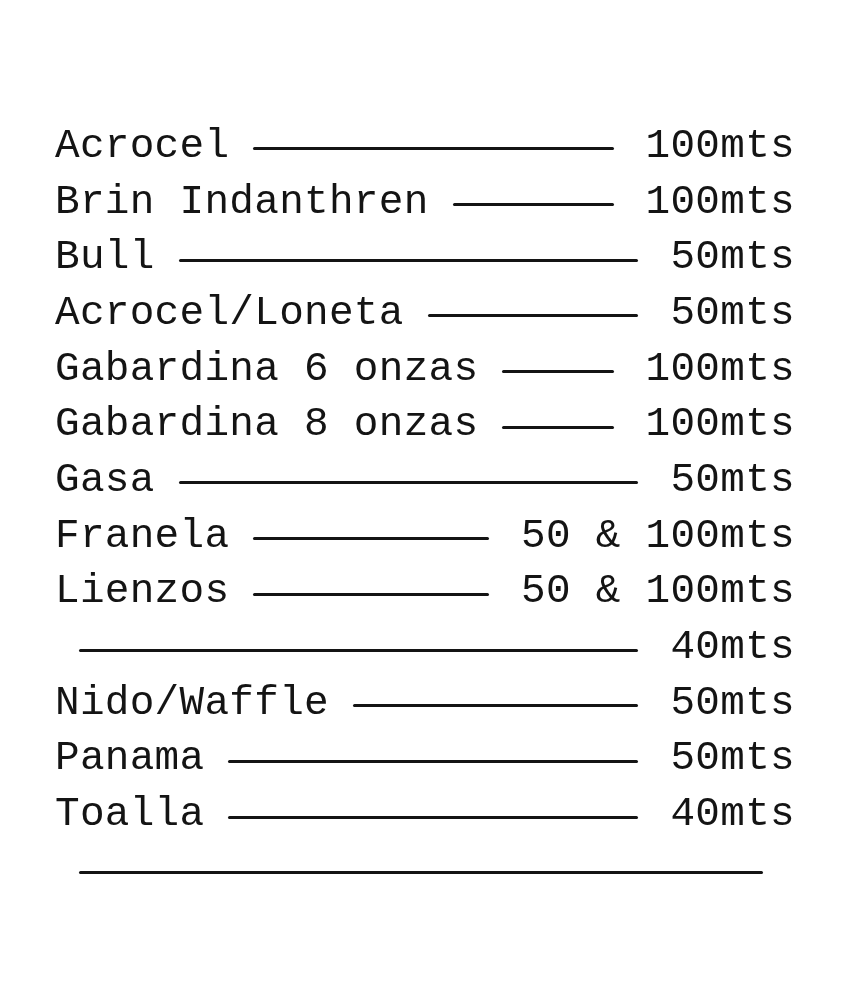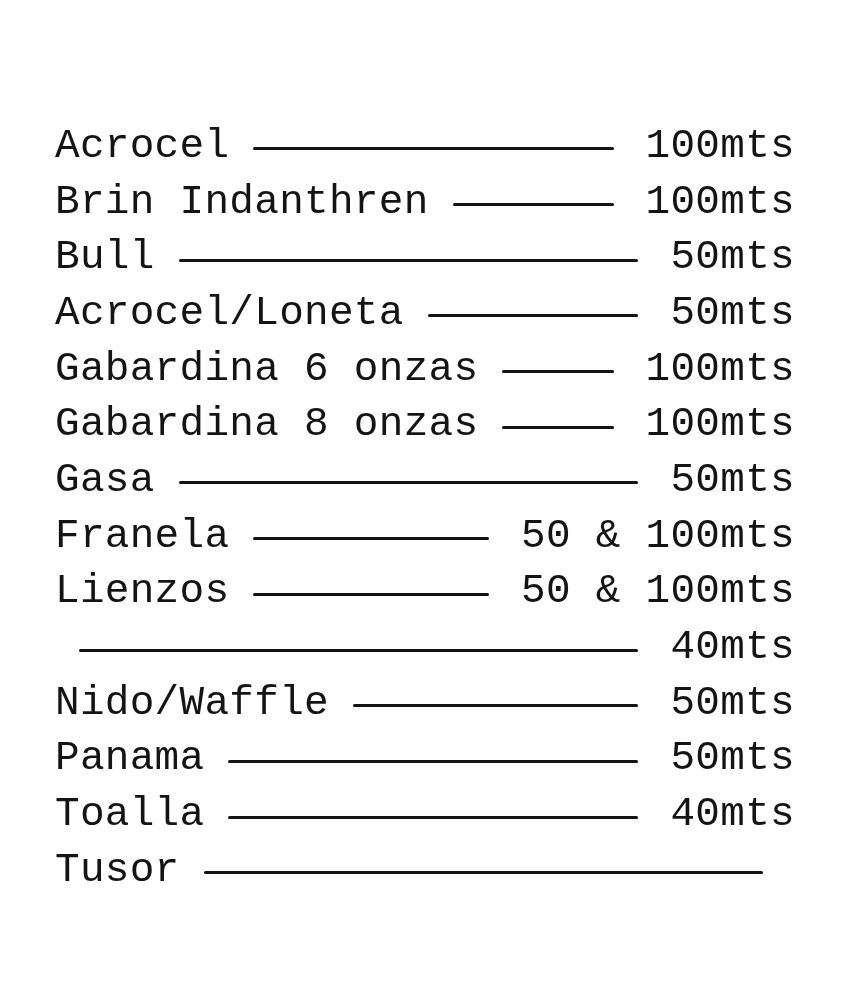--- a/index.html
+++ b/index.html
@@ -124,17 +124,16 @@
     <span class="value">50mts</span>
   </div>
 
   <div class="row">
     <span class="label">Toalla</span>
     <span class="leader"></span>
     <span class="value">40mts</span>
   </div>
 
   <div class="row">
-    <span class="label">Tusor</span>
     <span class="leader"></span>
   </div>
 </div>
 </div>
 
 </body></html>

